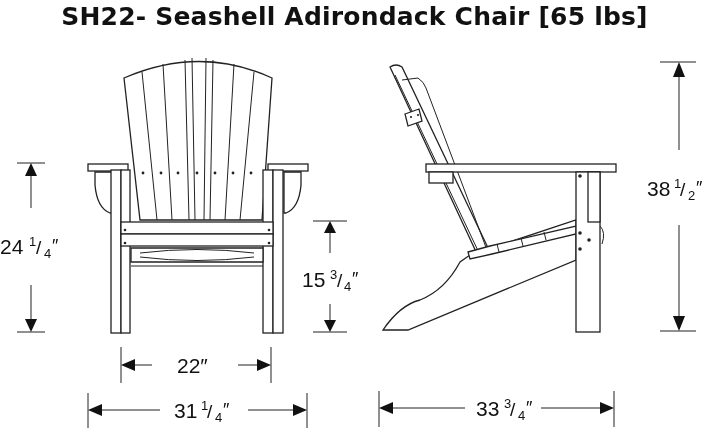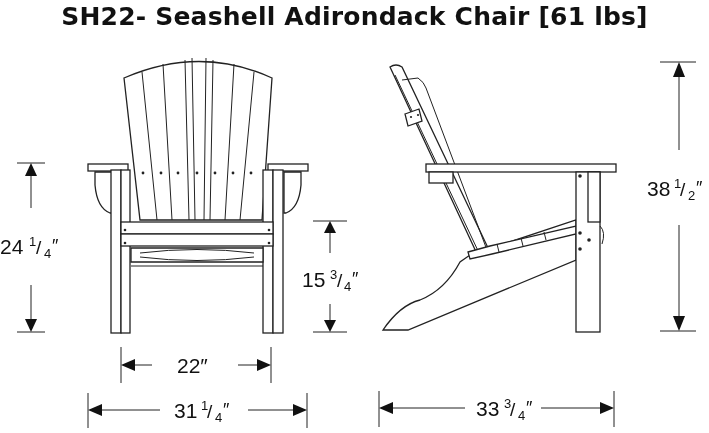--- a/index.html
+++ b/index.html
@@ -9,21 +9,21 @@
   .dim { font-family: "Liberation Sans", sans-serif; font-size: 21px; fill: #111; }
   .frac { font-family: "Liberation Sans", sans-serif; font-size: 13px; fill: #111; }
   .ln { stroke: #222; stroke-width: 1.3; fill: #fff; }
   .thin { stroke: #222; stroke-width: 1; fill: none; }
   .dimline { stroke: #222; stroke-width: 1; fill: none; }
   .arrow { fill: #111; }
 </style>
 </head>
 <body>
 
-<div class="title">SH22- Seashell Adirondack Chair [61 lbs]</div>
+<div class="title">SH22- Seashell Adirondack Chair [65 lbs]</div>
 
 <svg class="drawing" width="709" height="433" viewBox="0 0 709 433">
 
   <g>
 
     <path class="ln" d="M95,172 L95,185 Q97,208 110,213 L112,213 L112,172 Z"></path>
 
     <path class="ln" d="M301,172 L301,185 Q299,208 286,213 L284,213 L284,172 Z"></path>
 
     <path class="ln" d="M124,78 Q200,45 272,78 L262,220 L140,220 Z"></path>

